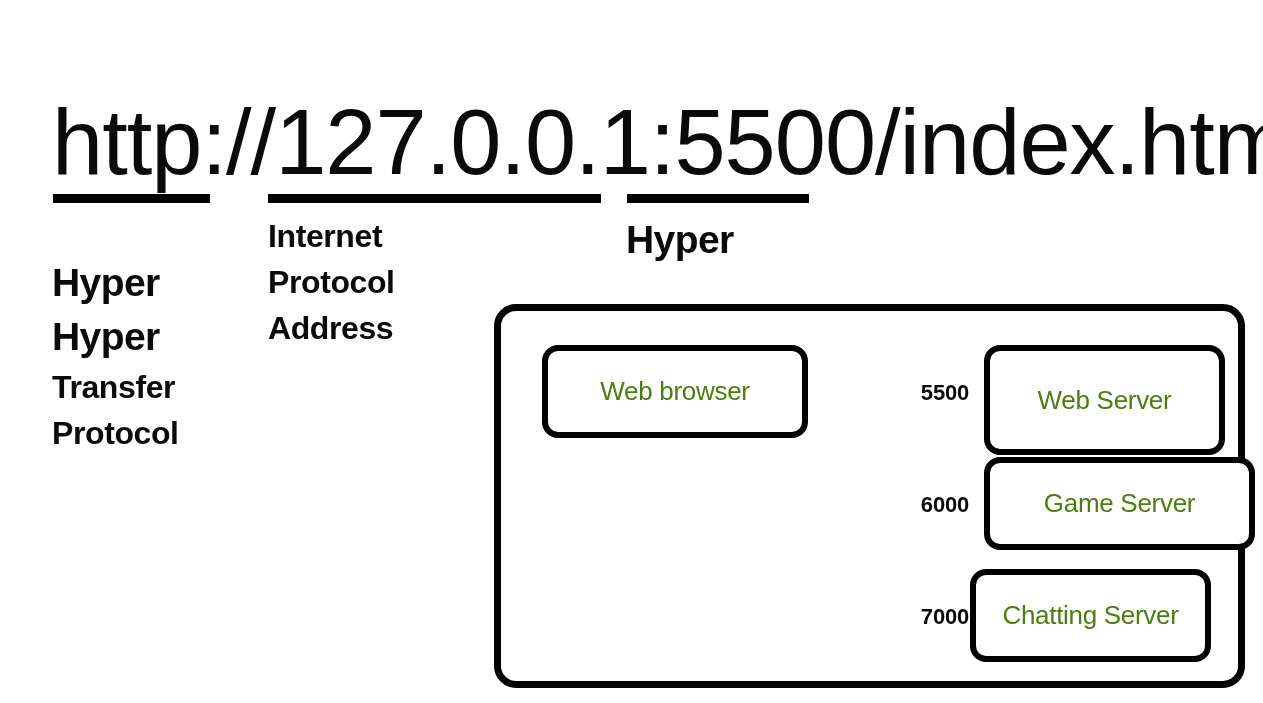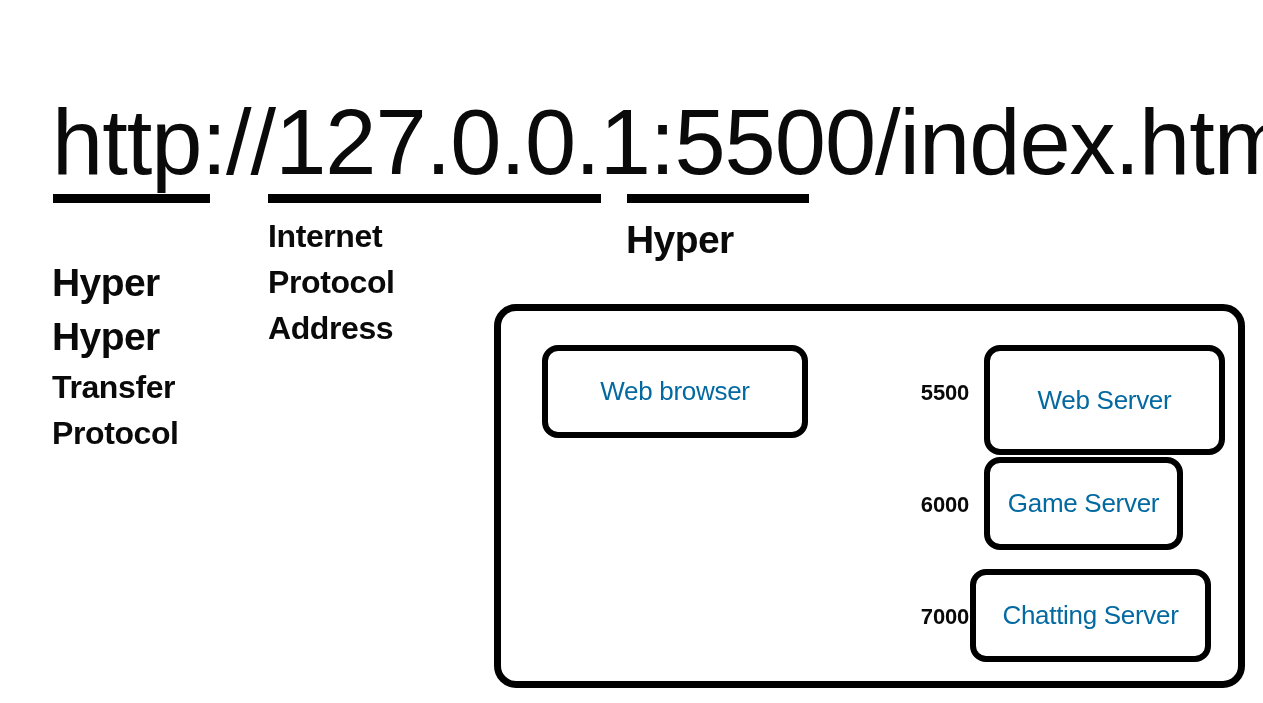--- a/index.html
+++ b/index.html
@@ -82,35 +82,35 @@
     border-radius: 16px;
     box-sizing: border-box;
     background: #ffffff;
     display: flex;
     align-items: center;
     justify-content: center;
   }
   .node-label {
     font-size: 26px;
     letter-spacing: -0.3px;
-    color: #0369a1;
+    color: #4d7c0f;
     white-space: nowrap;
   }
 
   
   #node-web-browser {
     left: 41px;
     top: 34px;
     width: 266px;
     height: 93px;
   }
 
   
   #node-web-server     { left: 483px; top: 34px;  width: 241px; height: 110px; }
-  #node-game-server    { left: 483px; top: 146px; width: 199px; height: 93px; }
+  #node-game-server    { left: 483px; top: 146px; width: 271px; height: 93px; }
   #node-chatting-server{ left: 469px; top: 258px; width: 241px; height: 93px; }
 
   .port-label {
     position: absolute;
     font-size: 22px;
     font-weight: 700;
     letter-spacing: -0.2px;
     color: #0a0a0a;
     text-align: right;
     width: 70px;

